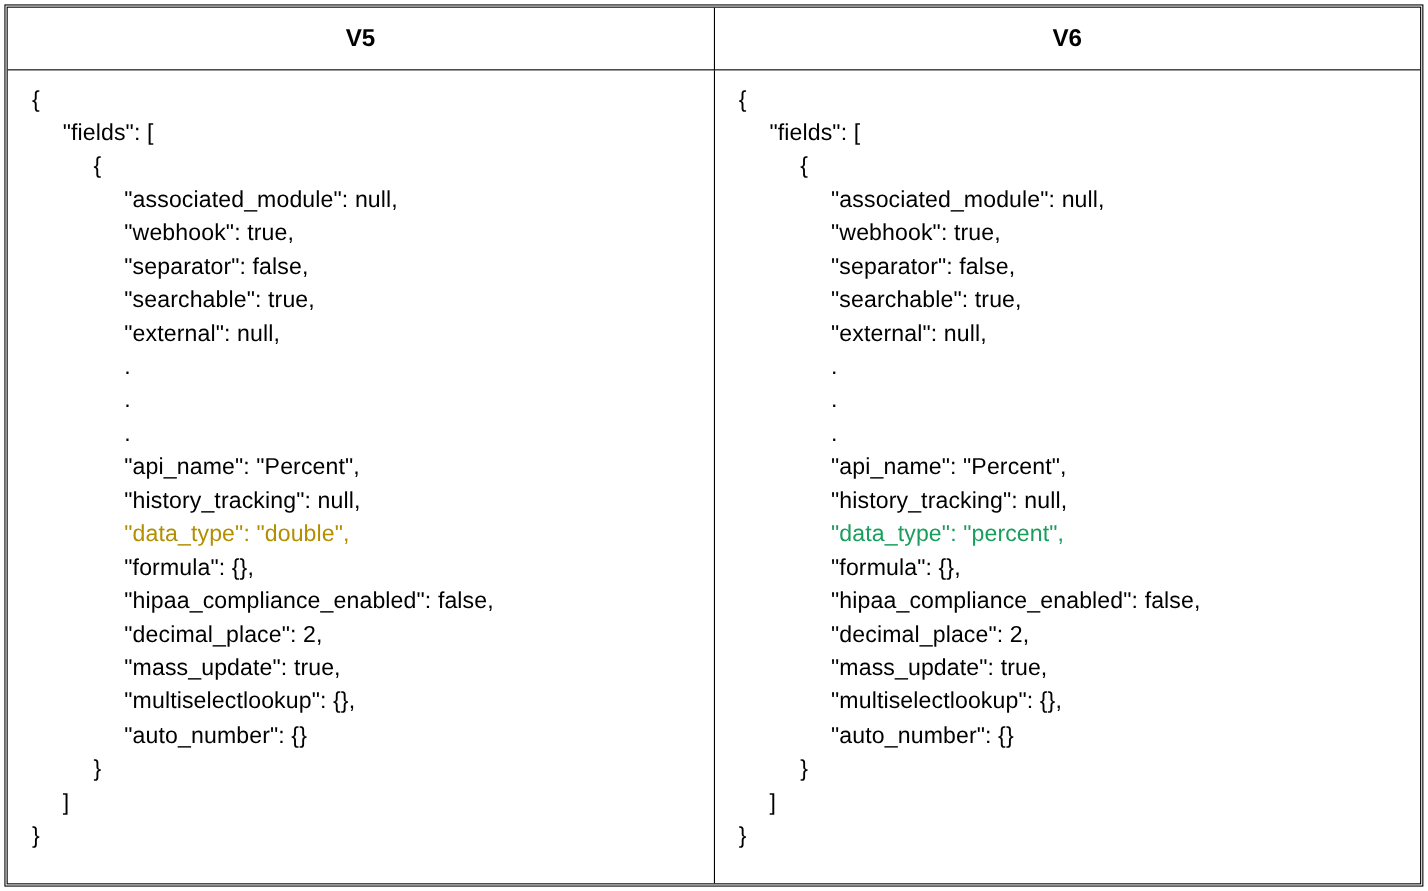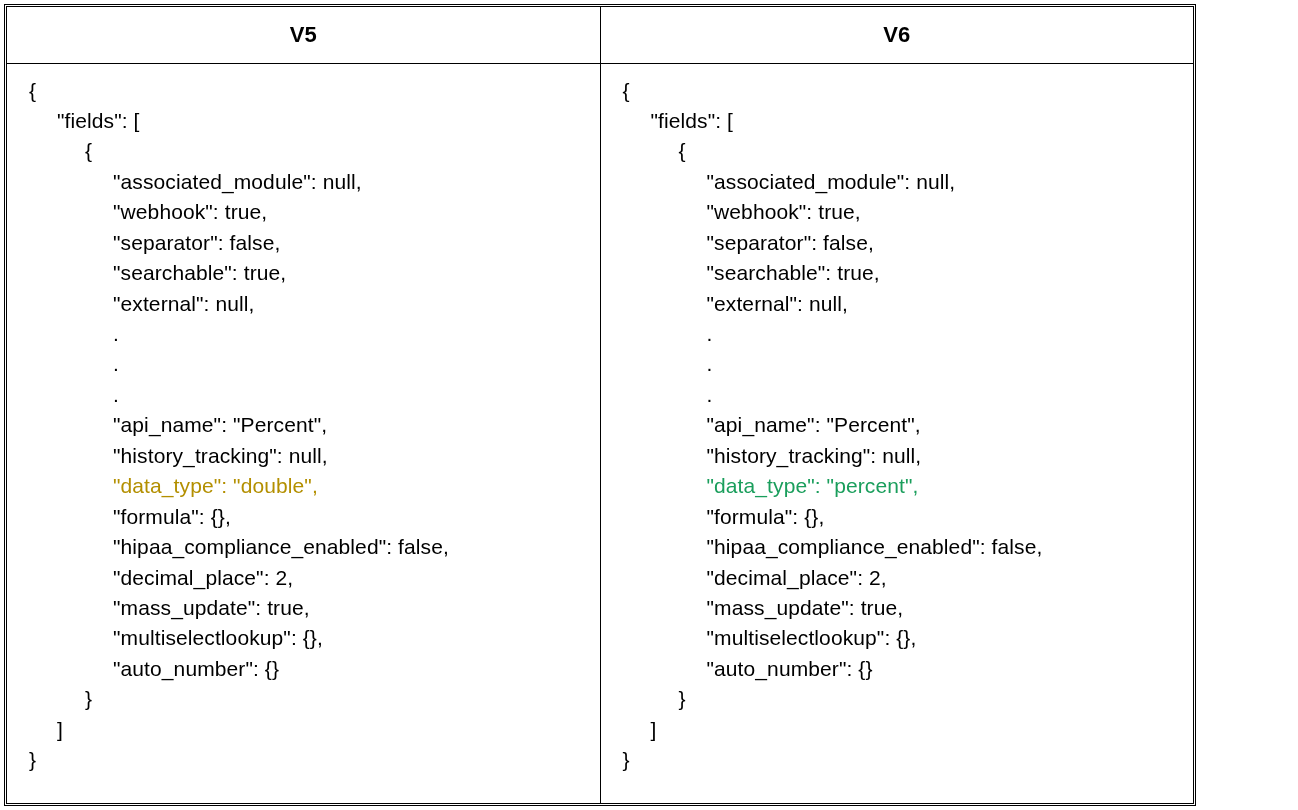--- a/index.html
+++ b/index.html
@@ -7,21 +7,21 @@
       margin: 0;
       padding: 0;
     }
     body {
       font-family: Arial, Helvetica, sans-serif;
       background: #fff;
       padding: 4px;
     }
     .outer-wrap {
       border: 3px double #000;
-      width: 1192px;
+      width: 1290px;
       height: 802px;
     }
     table {
       width: 100%;
       height: 100%;
       border-collapse: collapse;
       table-layout: fixed;
     }
     th {
       border-bottom: 1px solid #000;

